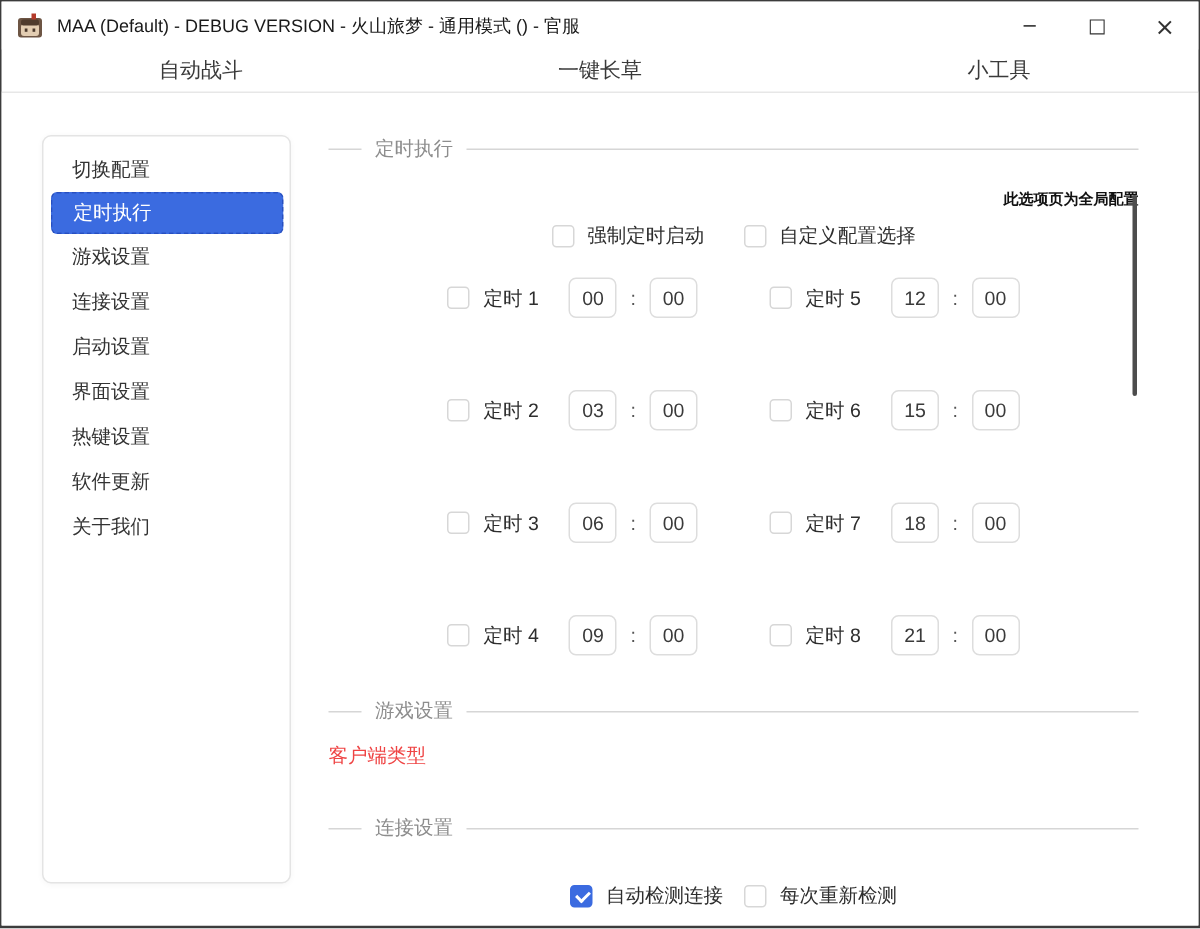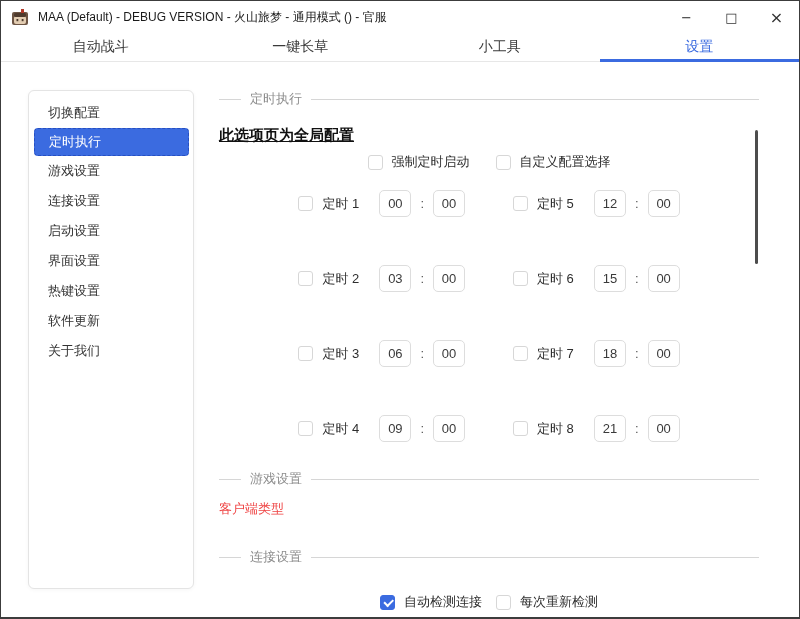--- a/index.html
+++ b/index.html
@@ -59,21 +59,21 @@
 
   .sec-header { display: flex; align-items: center; gap: 9px; }
   .sec-header .line-s { width: 22px; height: 1px; background: #d6d6d6; }
   .sec-header .line-l { flex: 1; height: 1px; background: #d6d6d6; }
   .sec-header .sec-title { font-size: 13px; color: #8d8d8d; white-space: nowrap; }
   .sec-timer .sec-header { padding-top: 28px; }
   .sec-timer .sec-header .line-s, .sec-timer .sec-header .line-l,
   .sec-game .sec-header .line-s, .sec-game .sec-header .line-l,
   .sec-conn .sec-header .line-s, .sec-conn .sec-header .line-l { margin-top: 0; }
 
-  .global-note { margin-top: 18px; text-align: left; font-size: 15px; font-weight: 700; color: #111; text-decoration: underline; }
+  .global-note { margin-top: 18px; text-align: right; font-size: 10px; font-weight: 700; color: #111; }
 
   .opt-row { margin-top: 8px; display: flex; justify-content: center; align-items: center; gap: 26px; }
   .opt { display: flex; align-items: center; gap: 9px; font-size: 13px; color: #2e2e2e; }
 
   .cb {
     width: 15px; height: 15px; border: 1px solid #d7d7d7; border-radius: 3px;
     background: #fff; flex: 0 0 auto; position: relative; cursor: default; display: inline-block;
   }
   .cb.checked { background: var(--accent); border-color: var(--accent); }
   .cb.checked::after {
@@ -140,21 +140,20 @@
       <button class="win-btn">−</button>
       <button class="win-btn">□</button>
       <button class="win-btn close">×</button>
     </div>
   </div>
 
   <nav class="tabbar">
     <div class="tab">自动战斗</div>
     <div class="tab">一键长草</div>
     <div class="tab">小工具</div>
-    <div class="tab active">设置</div>
   </nav>
 
   <div class="content">
 
     <aside class="sidebar-card">
       <div class="side-item">切换配置</div>
       <div class="side-item active">定时执行</div>
       <div class="side-item">游戏设置</div>
       <div class="side-item">连接设置</div>
       <div class="side-item">启动设置</div>

